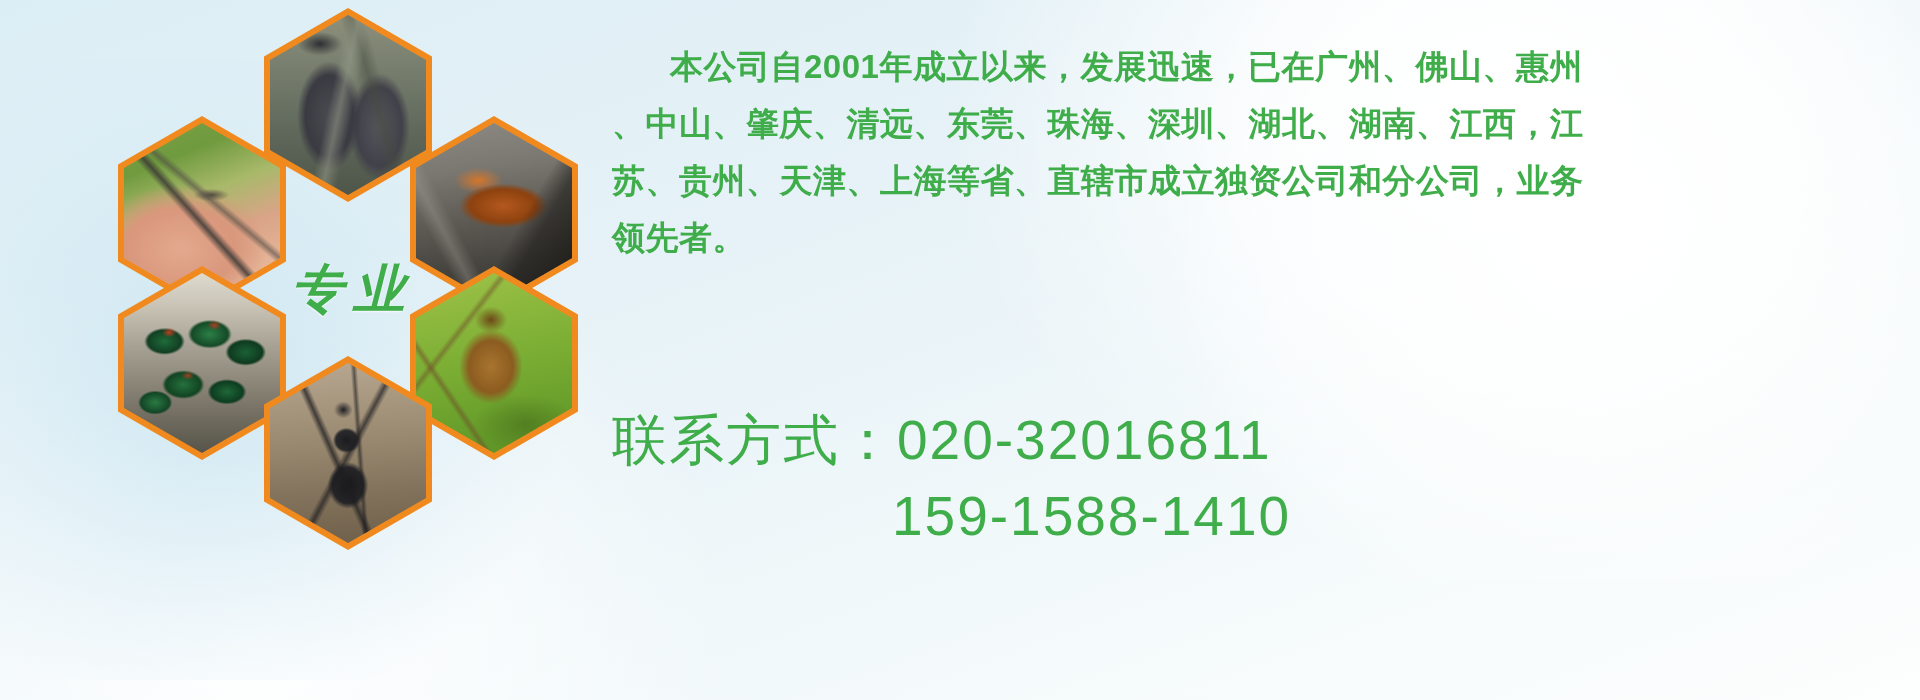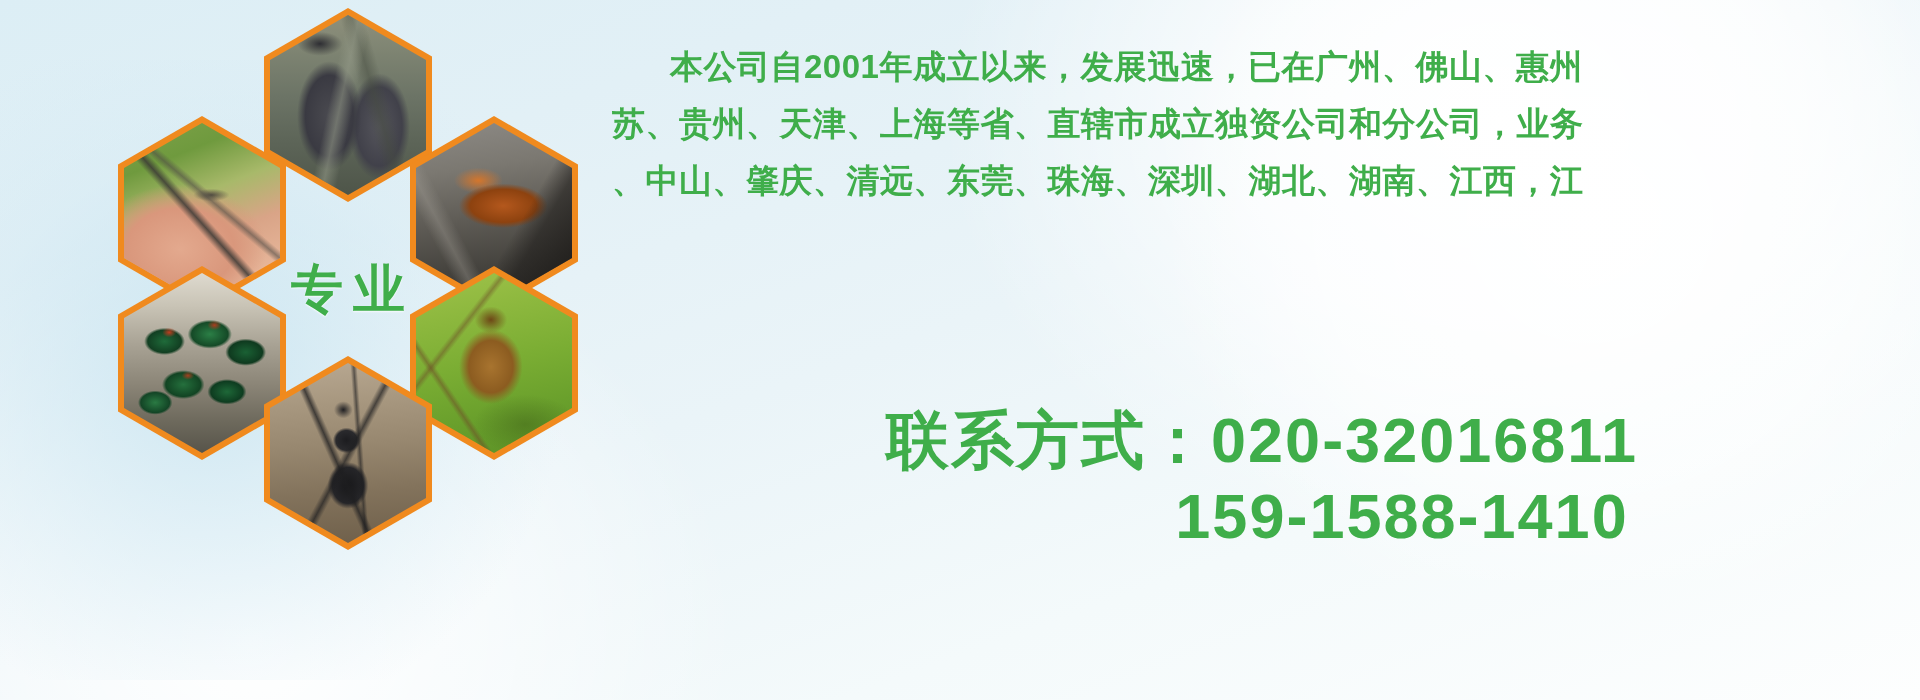--- a/index.html
+++ b/index.html
@@ -178,20 +178,21 @@
     left: 176px;
     top: 188px;
     width: 168px;
     height: 186px;
     display: flex;
     flex-direction: column;
     align-items: center;
     justify-content: center;
     gap: 6px;
     z-index: 5;
+    font-style: italic;
   }
   .slogan-line {
     color: #3fae4a;
     font-size: 52px;
     font-weight: bold;
     letter-spacing: 10px;
     text-indent: 10px;
     line-height: 1.08;
     white-space: nowrap;
     text-shadow: 0 1px 2px rgba(255,255,255,0.85);
@@ -216,26 +217,25 @@
 
   
   .contact-block {
     position: absolute;
     left: 612px;
     top: 402px;
     width: 1300px;
   }
   .contact-line {
     color: #3fae4a;
-    font-size: 63px;
-    font-weight: bold;
+    font-size: 55px;
+    font-weight: normal;
     line-height: 76px;
     letter-spacing: 2px;
     white-space: nowrap;
-    text-align: center;
   }
   .contact-line.second { text-indent: 280px; }
 </style>
 </head>
 <body>
 
 <div class="banner">
 
   <div class="bg-glow-left"></div>
   <div class="bg-glow-right"></div>
@@ -278,22 +278,23 @@
       </div>
     </div>
 
     <div class="slogan">
       <div class="slogan-line">专业</div>
     </div>
   </div>
 
   <div class="copy-block">
     <div class="copy-line first">本公司自2001年成立以来，发展迅速，已在广州、佛山、惠州</div>
+    <div class="copy-line">、中山、肇庆、清远、东莞、珠海、深圳、湖北、湖南、江西，江</div>
     <div class="copy-line">苏、贵州、天津、上海等省、直辖市成立独资公司和分公司，业务</div>
-    <div class="copy-line">、中山、肇庆、清远、东莞、珠海、深圳、湖北、湖南、江西，江</div>
+    <div class="copy-line">领先者。</div>
   </div>
 
   <div class="contact-block">
     <div class="contact-line">联系方式：020-32016811</div>
     <div class="contact-line second">159-1588-1410</div>
   </div>
 
 </div>
 
 </body></html>

